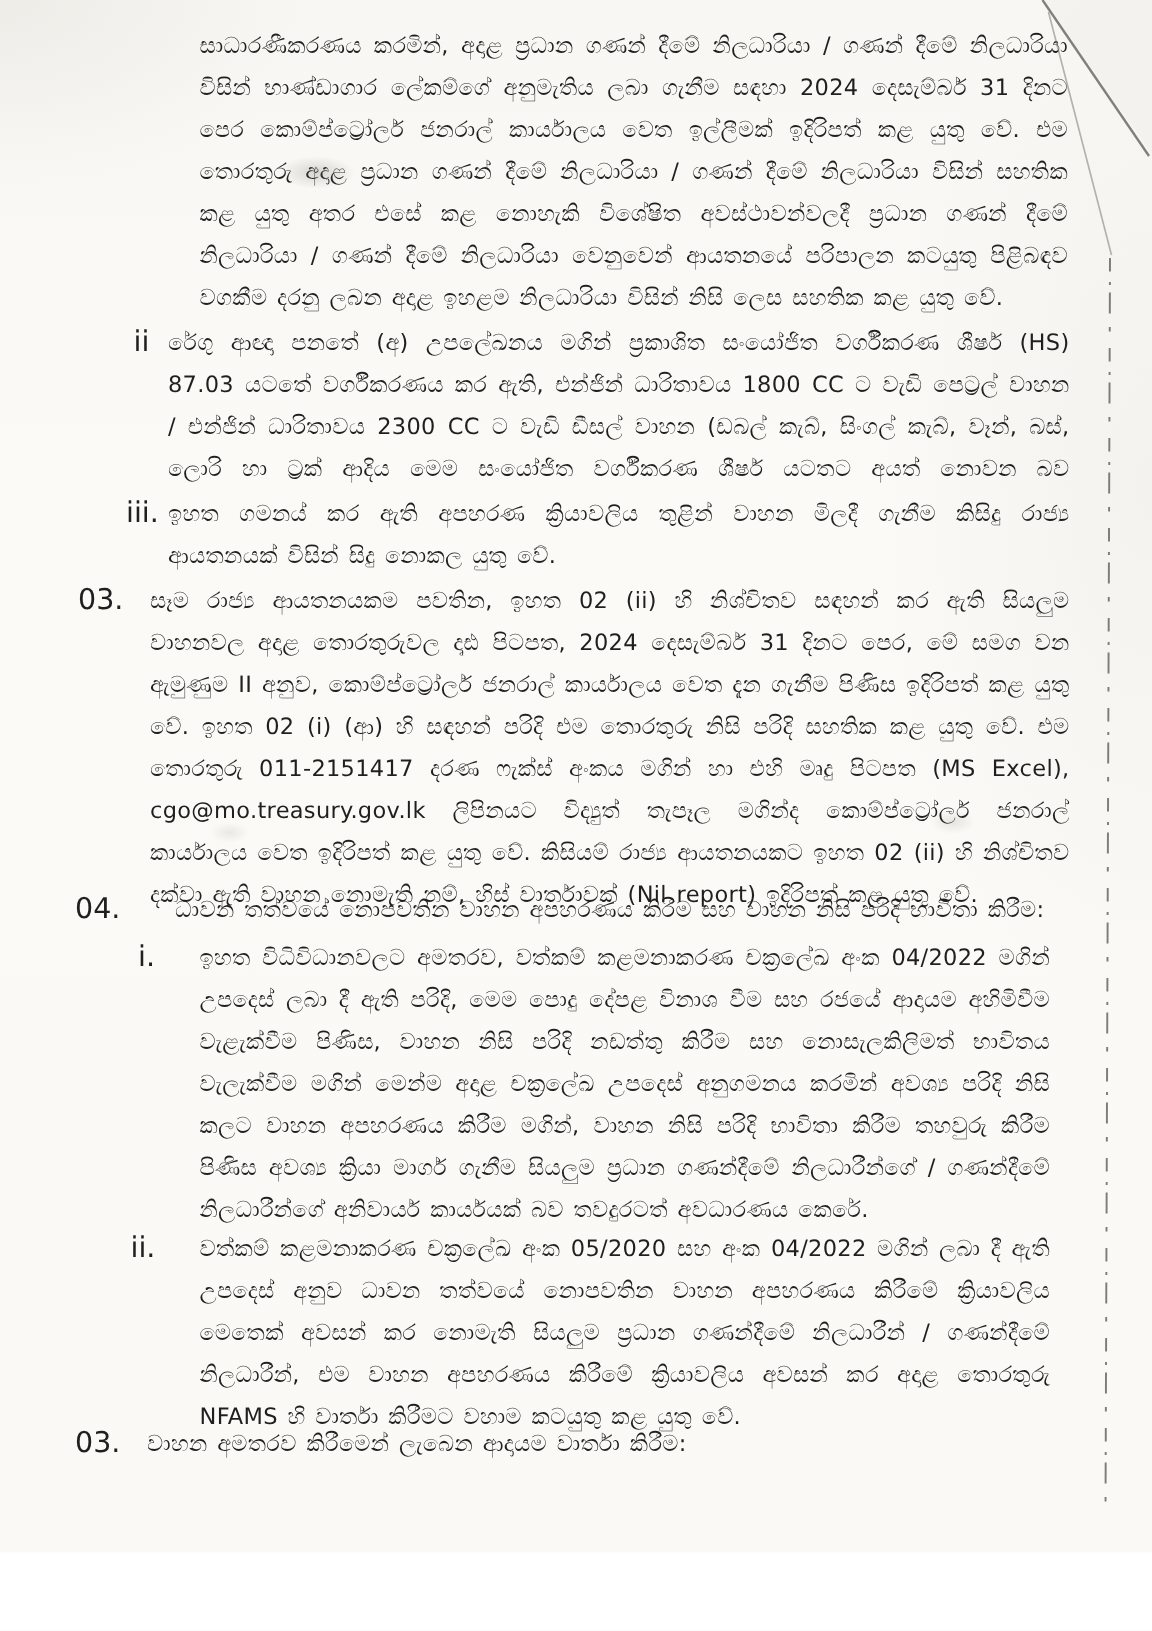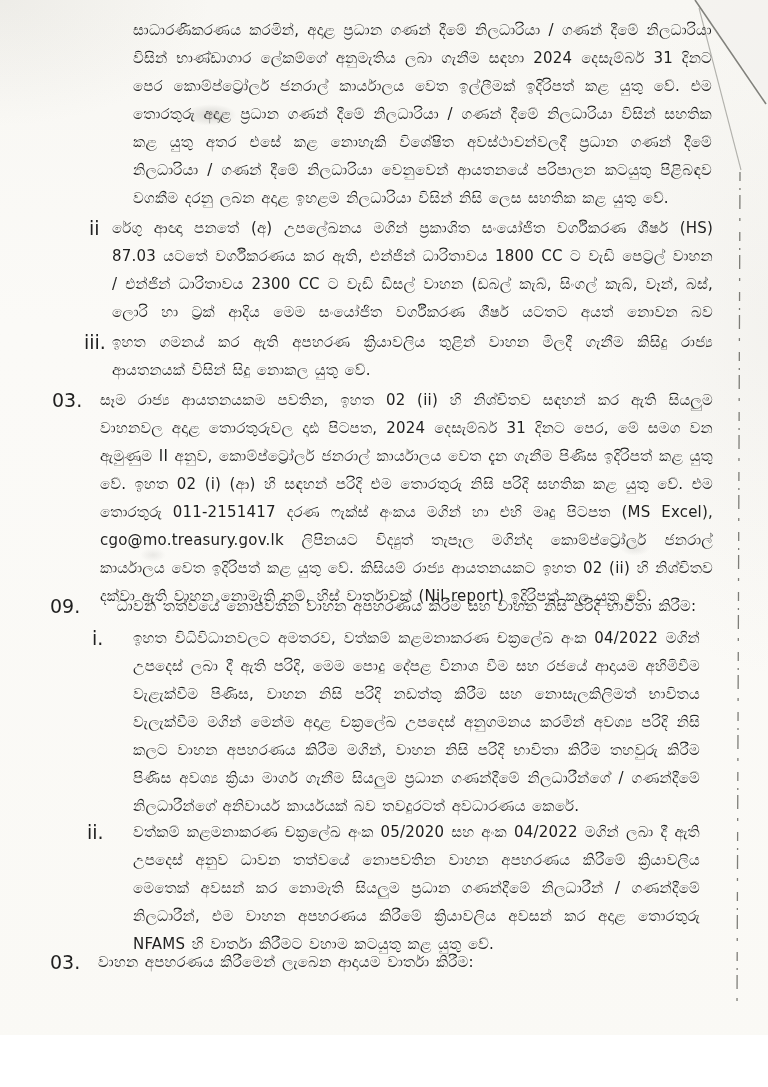--- a/index.html
+++ b/index.html
@@ -62,38 +62,38 @@
   <div class="mk" style="left:84px; top:328px;">iii.</div>
   <div class="tb" style="left:112px; top:328px; width:601px; height:56px;">
     <span>ඉහත ගමනය් කර ඇති අපහරණ ක්‍රියාවලිය තුළින් වාහන මිලදී ගැනීම කිසිදු රාජ්‍ය ආයතනයක් විසින් සිදු නොකල යුතු වේ.</span>
   </div>
 
   <div class="mk" style="left:52px; top:386px;">03.</div>
   <div class="tb" style="left:100px; top:386px; width:613px; height:224px;">
     <span>සෑම රාජ්‍ය ආයතනයකම පවතින, ඉහත 02 (ii) හි නිශ්චිතව සඳහන් කර ඇති සියලුම වාහනවල අදාළ තොරතුරුවල දෘඪ පිටපත, 2024 දෙසැම්බර් 31 දිනට පෙර, මේ සමග වන ඇමුණුම II අනුව, කොම්ප්ට්‍රෝලර් ජනරාල් කාර්යාලය වෙත දැන ගැනීම පිණිස ඉදිරිපත් කළ යුතු වේ. ඉහත 02 (i) (ආ) හි සඳහන් පරිදි එම තොරතුරු නිසි පරිදි සහතික කළ යුතු වේ. එම තොරතුරු 011-2151417 දරණ ෆැක්ස් අංකය මගින් හා එහි මෘදු පිටපත (MS Excel), cgo@mo.treasury.gov.lk ලිපිනයට විද්‍යුත් තැපෑල මගින්ද කොම්ප්ට්‍රෝලර් ජනරාල් කාර්යාලය වෙත ඉදිරිපත් කළ යුතු වේ. කිසියම් රාජ්‍ය ආයතනයකට ඉහත 02 (ii) හි නිශ්චිතව දක්වා ඇති වාහන නොමැති නම්, හිස් වාර්තාවක් (Nil report) ඉදිරිපත් කළ යුතු වේ.</span>
   </div>
 
-  <div class="mk" style="left:50px; top:592px;">09.</div>
+  <div class="mk" style="left:50px; top:592px;">04.</div>
   <div class="tb" style="left:100px; top:592px; width:613px; height:28px; text-align:center;">
     <span>ධාවන තත්වයේ නොපවතින වාහන අපහරණය කිරීම සහ වාහන නිසි පරිදි භාවිතා කිරීම:</span>
   </div>
 
   <div class="mk" style="left:92px; top:624px;">i.</div>
   <div class="tb" style="left:133px; top:624px; width:567px; height:196px;">
     <span>ඉහත විධිවිධානවලට අමතරව, වත්කම් කළමනාකරණ චක්‍රලේඛ අංක 04/2022 මගින් උපදෙස් ලබා දී ඇති පරිදි, මෙම පොදු දේපළ විනාශ වීම සහ රජයේ ආදායම අහිමිවීම වැළැක්වීම පිණිස, වාහන නිසි පරිදි නඩත්තු කිරීම සහ නොසැලකිලිමත් භාවිතය වැලැක්වීම මගින් මෙන්ම අදාළ චක්‍රලේඛ උපදෙස් අනුගමනය කරමින් අවශ්‍ය පරිදි නිසි කලට වාහන අපහරණය කිරීම මගින්, වාහන නිසි පරිදි භාවිතා කිරීම තහවුරු කිරීම පිණිස අවශ්‍ය ක්‍රියා මාර්ග ගැනීම සියලුම ප්‍රධාන ගණන්දීමේ නිලධාරීන්ගේ / ගණන්දීමේ නිලධාරීන්ගේ අනිවාර්ය කාර්යයක් බව තවදුරටත් අවධාරණය කෙරේ.</span>
   </div>
 
   <div class="mk" style="left:87px; top:818px;">ii.</div>
   <div class="tb" style="left:133px; top:818px; width:567px; height:140px;">
     <span>වත්කම් කළමනාකරණ චක්‍රලේඛ අංක 05/2020 සහ අංක 04/2022 මගින් ලබා දී ඇති උපදෙස් අනුව ධාවන තත්වයේ නොපවතින වාහන අපහරණය කිරීමේ ක්‍රියාවලිය මෙතෙක් අවසන් කර නොමැති සියලුම ප්‍රධාන ගණන්දීමේ නිලධාරීන් / ගණන්දීමේ නිලධාරීන්, එම වාහන අපහරණය කිරීමේ ක්‍රියාවලිය අවසන් කර අදාළ තොරතුරු NFAMS හි වාර්තා කිරීමට වහාම කටයුතු කළ යුතු වේ.</span>
   </div>
 
   <div class="mk" style="left:50px; top:948px;">03.</div>
   <div class="tb" style="left:98px; top:948px; width:613px; height:28px; text-align:left;">
-    <span>වාහන අපහරණය කිරීමෙන් ලැබෙන ආදායම වාර්තා කිරීම:</span>
+    <span>වාහන අමතරව කිරීමෙන් ලැබෙන ආදායම වාර්තා කිරීම:</span>
   </div>
 
   <svg class="artifacts" width="768" height="1087" viewBox="0 0 768 1087">
     <polygon points="695,0 768,0 768,102" fill="#f3f2ee" opacity="0.9"></polygon>
     <line x1="695" y1="0" x2="766" y2="104" stroke="#6d6d68" stroke-width="1.6" opacity="0.85"></line>
     <line x1="699" y1="8" x2="741" y2="170" stroke="#7a7a74" stroke-width="1.1" opacity="0.55"></line>
     <line x1="740" y1="172" x2="737" y2="1008" stroke="#55554f" stroke-width="1.3" opacity="0.75" stroke-dasharray="9 7 2 5 14 9 3 11"></line>
   </svg>
 
   <div class="smudge" style="left:185px; top:104px; width:52px; height:22px;"></div>

